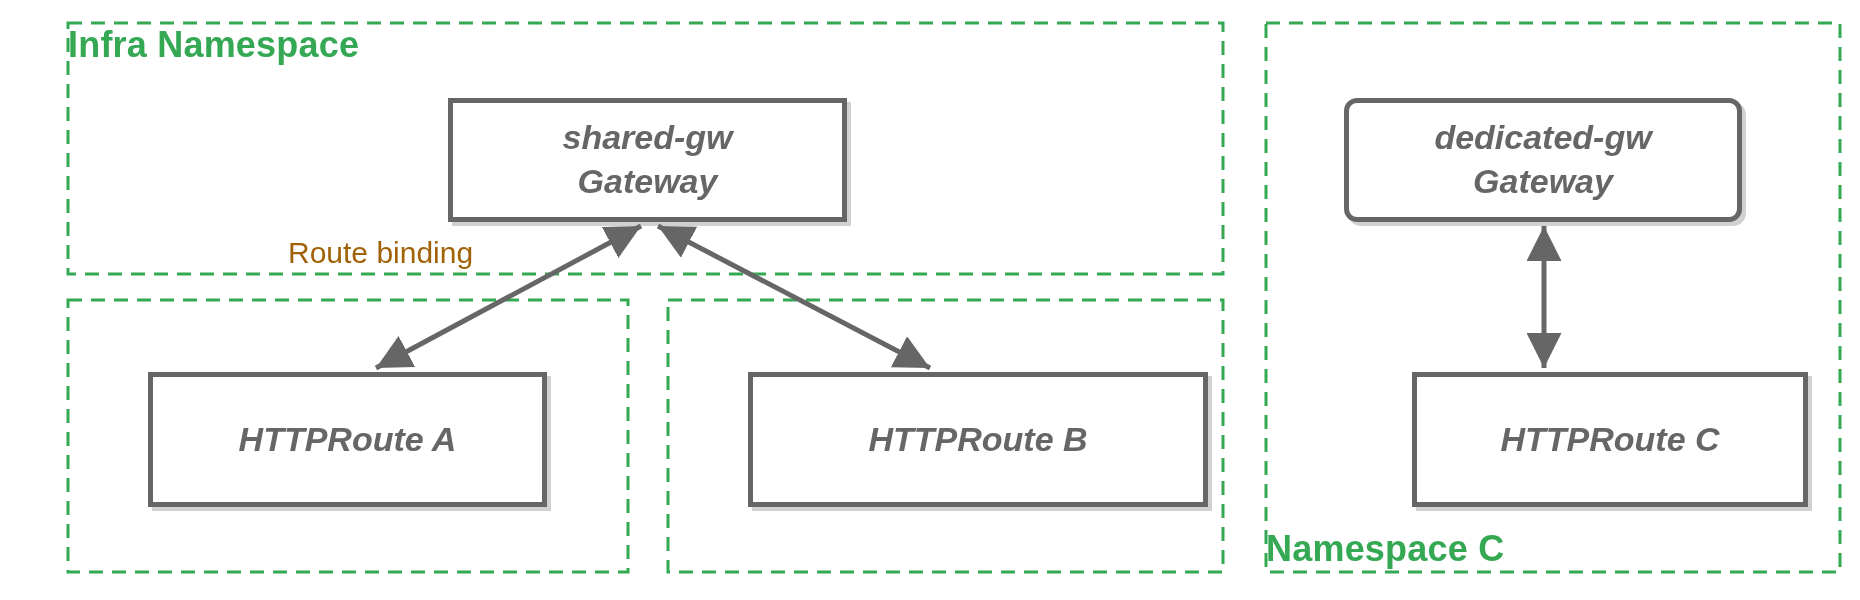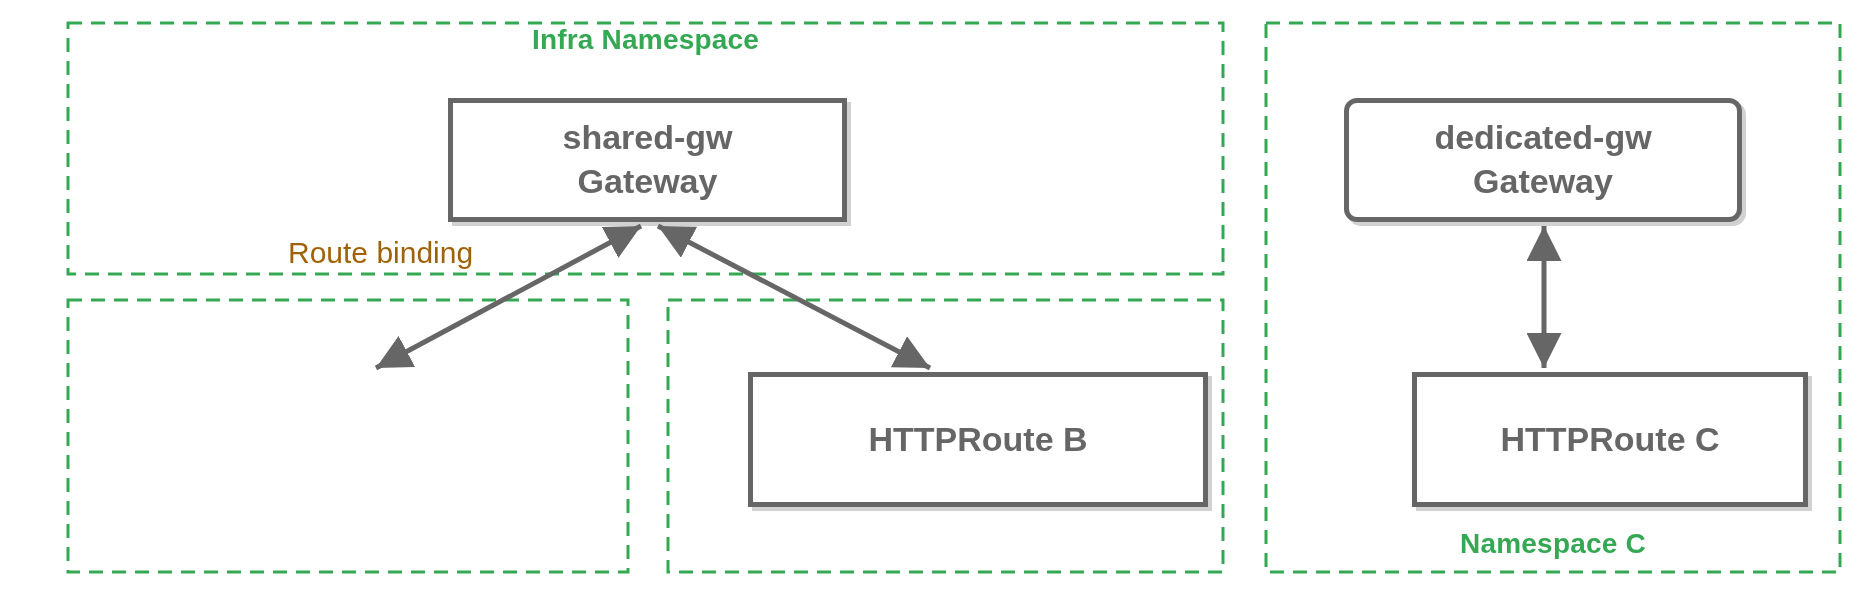--- a/index.html
+++ b/index.html
@@ -18,41 +18,42 @@
   .edges-layer {
     position: absolute;
     left: 0;
     top: 0;
     width: 1860px;
     height: 600px;
   }
   .ns-label {
     position: absolute;
     color: #34A853;
-    font-size: 28px;
+    font-size: 36px;
     font-weight: 700;
-    text-align: center;
+    text-align: left;
     letter-spacing: 0.2px;
     white-space: nowrap;
   }
   .node {
     position: absolute;
     background: #ffffff;
     border: 5px solid #666666;
     box-shadow: 4px 4px 0 rgba(102,102,102,0.30);
     display: flex;
     align-items: center;
     justify-content: center;
     text-align: center;
     color: #666666;
     font-size: 34px;
     font-weight: 700;
     line-height: 1.28;
     white-space: pre-line;
     box-sizing: border-box;
+    font-style: italic;
   }
   .edge-label {
     position: absolute;
     color: #a16207;
     font-size: 30px;
     font-weight: 400;
     white-space: nowrap;
   }
   
   #ns-infra-label   { left: 68px;   top: 24px;  width: 1155px; }
@@ -93,18 +94,19 @@
     <line x1="1544" y1="368" x2="1544" y2="226" stroke="#666666" stroke-width="5" marker-start="url(#ah-start)" marker-end="url(#ah-end)"></line>
   </svg>
 
   <div class="ns-label" id="ns-infra-label">Infra Namespace</div>
   <div class="ns-label" id="ns-c-label">Namespace C</div>
 
   <div class="node" id="node-shared-gw">shared-gw
 Gateway</div>
   <div class="node" id="node-dedicated-gw">dedicated-gw
 Gateway</div>
+  <div class="node" id="node-httproute-a">HTTPRoute A</div>
   <div class="node" id="node-httproute-b">HTTPRoute B</div>
   <div class="node" id="node-httproute-c">HTTPRoute C</div>
 
   <div class="edge-label" id="route-binding-label">Route binding</div>
 
 </div>
 
 </body></html>

